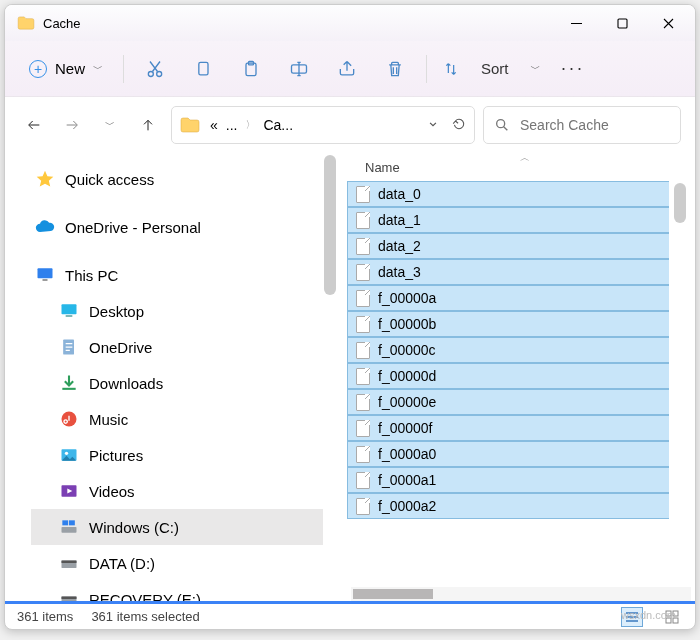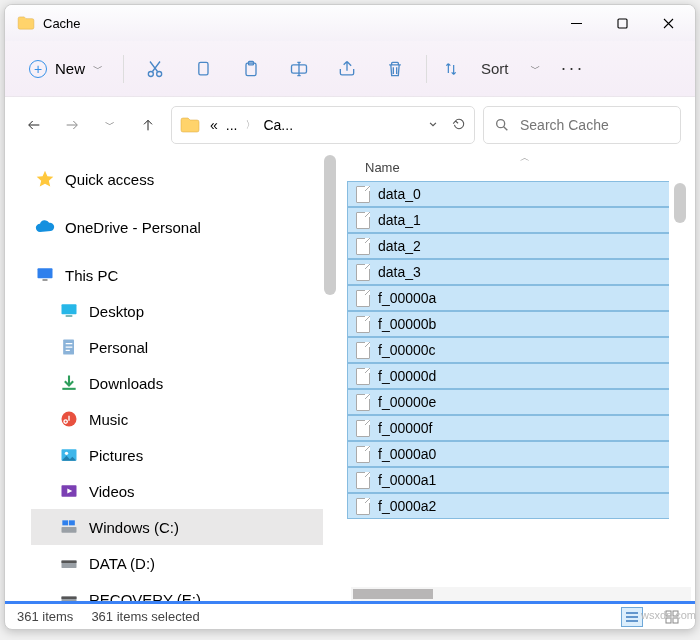--- a/index.html
+++ b/index.html
@@ -53,21 +53,21 @@
 .flist .row:not(.sel) { border: 1px solid transparent; }
 .fico { width: 14px; height: 17px; border: 1px solid #aaa; border-radius: 1px; background: #fff; position: relative; flex-shrink: 0; }
 .fico::after { content: ""; position: absolute; top: -1px; right: -1px; width: 5px; height: 5px; background: linear-gradient(135deg, #fff 49%, #aaa 50%, #fff 51%); }
 .hscroll { height: 14px; background: #f5f5f5; margin: 4px 4px 0 6px; position: relative; }
 .hscroll .th { position: absolute; height: 10px; top: 2px; left: 2px; width: 80px; background: #b8b6b6; }
 .status { height: 28px; border-top: 3px solid #3b82f6; display: flex; align-items: center; font-size: 13px; color: #444; padding: 0 12px; gap: 18px; }
 .status .sp { flex: 1; }
 .status .vbtn { width: 22px; height: 20px; display: flex; align-items: center; justify-content: center; }
 .status .vbtn.active { border: 1px solid #6fa8d8; background: #dceefc; }
 .ico { display: inline-flex; width: 20px; height: 20px; }
-.watermark { position: fixed; bottom: 19px; right: 4px; font-size: 11px; color: #bbb; font-family: Arial; }
+.watermark { position: fixed; bottom: 19px; right: 24px; font-size: 11px; color: #bbb; font-family: Arial; }
 </style>
 </head>
 <body>
 
 <div class="window">
 
   <div class="titlebar">
     <svg class="folder-ico" viewBox="0 0 20 16">
         <path d="M1 3 a2 2 0 0 1 2-2 h5 l2 2 h7 a2 2 0 0 1 2 2 v8 a2 2 0 0 1 -2 2 H3 a2 2 0 0 1 -2 -2 Z" fill="#FFD36B" stroke="#d9a63f" stroke-width="0.5"></path>
       </svg>
@@ -215,21 +215,21 @@
               <rect x="3" y="4" width="18" height="12" rx="1" fill="#27B7E8"></rect>
               <rect x="8" y="17" width="8" height="2" fill="#6aa"></rect>
             </svg>
           <span>Desktop</span>
         </div>
         <div class="item indent">
           <svg class="ico" viewBox="0 0 24 24">
               <rect x="5" y="3" width="13" height="18" rx="1" fill="#8bb3d9"></rect>
               <path d="M8 8 h8 M8 12 h8 M8 16 h5" stroke="#fff" stroke-width="1.5"></path>
             </svg>
-          <span>Personal</span>
+          <span>OneDrive</span>
         </div>
         <div class="item indent">
           <svg class="ico" viewBox="0 0 24 24">
               <path d="M12 3 v12 M7 10 l5 5 l5-5" stroke="#2e9e5b" stroke-width="2.5" fill="none"></path>
               <path d="M4 19 h16" stroke="#2e9e5b" stroke-width="2.5"></path>
             </svg>
           <span>Downloads</span>
         </div>
         <div class="item indent">
           <svg class="ico" viewBox="0 0 24 24">

